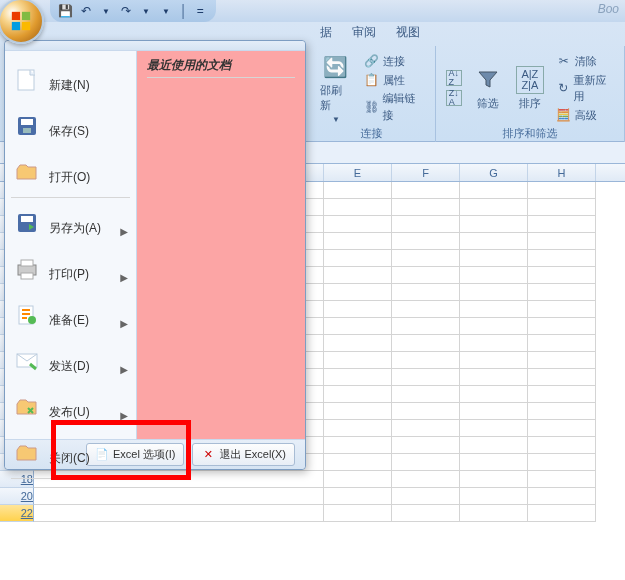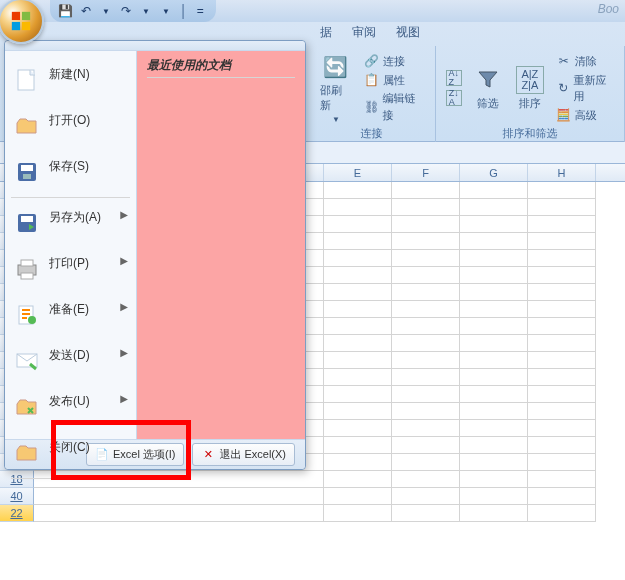--- a/index.html
+++ b/index.html
@@ -32,38 +32,38 @@
   
   .formula-bar { position:absolute; top:142px; left:0; right:0; height:22px; background:#e8f0fa; border-bottom:1px solid #9ab6d8; }
 
   
   .office-menu { position:absolute; top:40px; left:4px; width:302px; height:430px; background:#edf3fa; border:1px solid #7d9dc2; border-radius:4px; box-shadow:2px 3px 8px rgba(0,0,0,.25); z-index:15; }
   .office-menu-head { height:10px; background:linear-gradient(#e4edf8,#d6e4f3); border-bottom:1px solid #c9d9ec; border-radius:4px 4px 0 0; }
   .office-menu-body { display:flex; height:388px; }
   .menu-left { width:132px; border-right:1px solid #c9d9ec; padding-top:6px; background:#f5f8fc; }
   .menu-right { flex:1; padding:6px 10px; background:#fca5a5;font-style:italic; }
   .menu-right-title { font-size:12px; font-weight:bold; color:#333; border-bottom:1px solid #d6d6d6; padding-bottom:3px; }
-  .mitem { display:flex; align-items:flex-start; gap:8px; padding:9px 8px; font-size:12px; color:#333; cursor:pointer; position:relative; }
+  .mitem { display:flex; align-items:flex-end; gap:8px; padding:9px 8px; font-size:12px; color:#333; cursor:pointer; position:relative; }
   .mitem .micon { width:28px; height:28px; display:flex; align-items:center; justify-content:center; }
   .mitem .sub { margin-left:auto; font-size:10px; color:#666; }
   .menu-sep { height:1px; background:#d6d6d6; margin:2px 6px; }
   .office-menu-foot { height:30px; border-top:1px solid #c9d9ec; background:linear-gradient(#e6eef8,#d6e4f3); display:flex; align-items:center; justify-content:flex-end; gap:8px; padding:0 10px; border-radius:0 0 4px 4px; }
   .foot-btn { display:flex; align-items:center; gap:4px; font-size:11px; color:#333; background:linear-gradient(#fdfdfd,#e8eef6); border:1px solid #a8bcd4; border-radius:3px; padding:3px 8px; cursor:pointer; }
 
   
   .highlight { position:absolute; left:51px; top:420px; width:140px; height:60px; border:5px solid #ff0000; z-index:30; pointer-events:none; }
 
   
   .sheet { position:absolute; top:164px; left:0; right:0; bottom:0; background:#fff; font-size:11px; color:#333; }
   .colheads { position:absolute; top:0; left:34px; right:0; height:18px; display:flex; background:linear-gradient(#f3f7fc,#e0eaf6); border-bottom:1px solid #9ab6d8; }
   .colheads div { width:68px; border-right:1px solid #c3d4e8; text-align:center; line-height:18px; color:#446a99; }
   .corner { position:absolute; top:0; left:0; width:34px; height:18px; background:linear-gradient(#f3f7fc,#e0eaf6); border-right:1px solid #9ab6d8; border-bottom:1px solid #9ab6d8; }
   .rows { position:absolute; top:18px; left:0; right:0; bottom:0; }
   .row { height:17px; display:flex; }
-  .rowhead { width:34px; background:linear-gradient(#f3f7fc,#e0eaf6); border-right:1px solid #9ab6d8; border-bottom:1px solid #c3d4e8; text-align:center; line-height:17px; color:#446a99;text-decoration:underline; }
+  .rowhead { width:34px; background:linear-gradient(#f3f7fc,#e0eaf6); border-right:1px solid #9ab6d8; border-bottom:1px solid #c3d4e8; text-align:right; line-height:17px; color:#446a99;text-decoration:underline; }
   .rowhead.sel { background:linear-gradient(#ffe59a,#ffd24d); }
   .cell { width:68px; border-right:1px solid #d4d4d4; border-bottom:1px solid #d4d4d4; }
 </style>
 </head>
 <body>
 
 <div class="title-strip"></div>
 <div class="qat">
   <span class="ic">💾</span>
   <span class="ic">↶</span>
@@ -310,21 +310,21 @@
       </div>
       <div class="row">
         <div class="rowhead">18</div>
         <div class="cell" style="width:290px"></div>
         <div class="cell"></div>
         <div class="cell"></div>
         <div class="cell"></div>
         <div class="cell"></div>
       </div>
       <div class="row">
-        <div class="rowhead">40</div>
+        <div class="rowhead">20</div>
         <div class="cell" style="width:290px"></div>
         <div class="cell"></div>
         <div class="cell"></div>
         <div class="cell"></div>
         <div class="cell"></div>
       </div>
       <div class="row">
         <div class="rowhead sel">22</div>
         <div class="cell" style="width:290px"></div>
         <div class="cell"></div>
@@ -344,34 +344,34 @@
             <svg width="26" height="26">
               <rect x="4" y="3" width="16" height="20" fill="#fff" stroke="#bcd"></rect>
               <path d="M16 3v5h5" fill="#e8f0fa" stroke="#bcd"></path>
             </svg>
           </span>
           <span>新建(N)</span>
         </div>
         <div class="mitem">
           <span class="micon">
             <svg width="26" height="26">
-              <path d="M3 10l3-4h6l2 2h8v12H3z" fill="#f7c873" stroke="#c98"></path>
-            </svg>
-          </span>
-          <span>打开(O)</span>
-        </div>
-        <div class="mitem">
-          <span class="micon">
-            <svg width="26" height="26">
               <rect x="4" y="4" width="18" height="18" fill="#4a6da7" rx="2"></rect>
               <rect x="7" y="6" width="12" height="6" fill="#fff"></rect>
               <rect x="9" y="15" width="8" height="5" fill="#9bb"></rect>
             </svg>
           </span>
           <span>保存(S)</span>
+        </div>
+        <div class="mitem">
+          <span class="micon">
+            <svg width="26" height="26">
+              <path d="M3 10l3-4h6l2 2h8v12H3z" fill="#f7c873" stroke="#c98"></path>
+            </svg>
+          </span>
+          <span>打开(O)</span>
         </div>
         <div class="menu-sep"></div>
         <div class="mitem">
           <span class="micon">
             <svg width="26" height="26">
               <rect x="4" y="4" width="18" height="18" fill="#4a6da7" rx="2"></rect>
               <rect x="7" y="6" width="12" height="6" fill="#fff"></rect>
               <path d="M15 20l5-3-5-3z" fill="#5b5"></path>
             </svg>
           </span>

